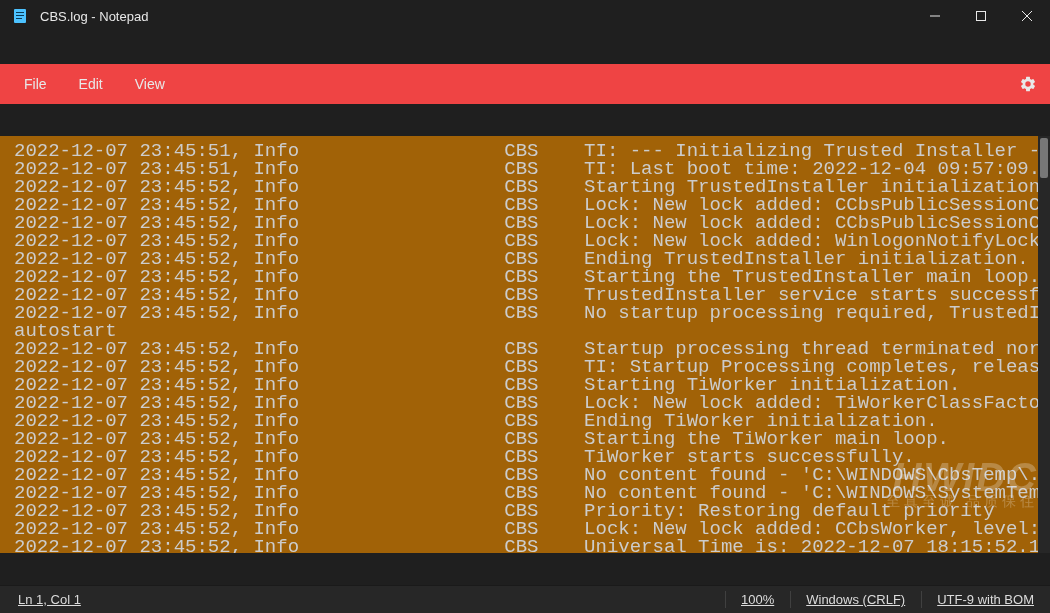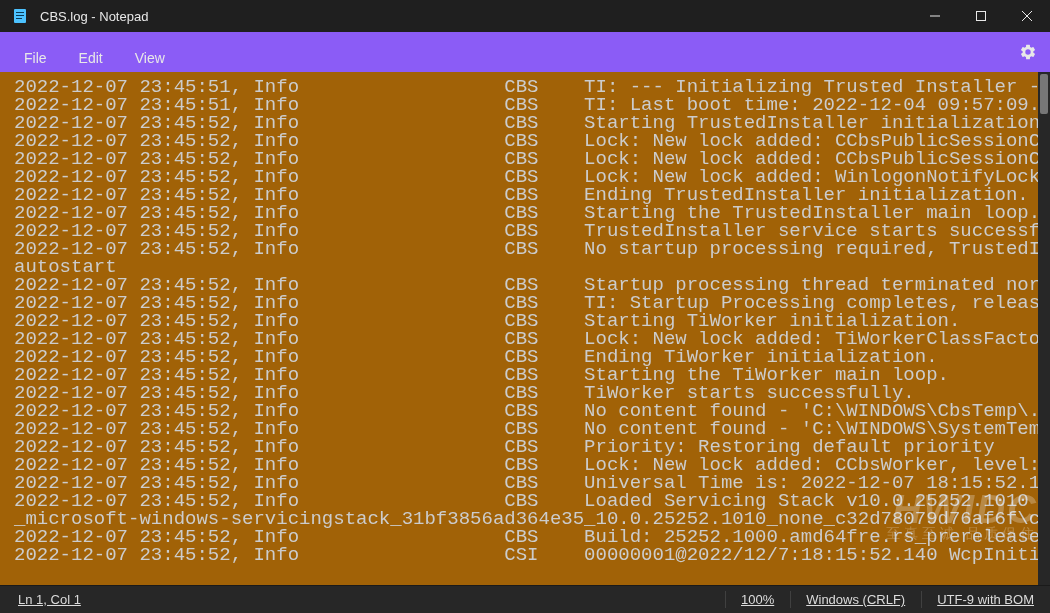--- a/index.html
+++ b/index.html
@@ -1,23 +1,23 @@
 <!DOCTYPE html>
 <html><head>
   <meta charset="utf-8">
   <style>
     * { margin: 0; padding: 0; box-sizing: border-box; }
     html, body { width: 1050px; height: 613px; overflow: hidden; background: #1a1a1a; font-family: "Segoe UI", Arial, sans-serif; }
-    .window { width: 100%; height: 100%; display: flex; flex-direction: column; background: #1f1f1f; }
+    .window { width: 100%; height: 100%; display: flex; flex-direction: column; background: #1f1f1f; gap: 32px; }
     .titlebar { height: 32px; display: flex; align-items: center; background: #1f1f1f; color: #e8e8e8; }
     .titlebar-icon { width: 16px; height: 16px; margin-left: 12px; display: flex; align-items: center; justify-content: center; }
     .titlebar-title { margin-left: 12px; font-size: 13px; }
     .titlebar-spacer { flex: 1; }
     .titlebar-btn { width: 46px; height: 32px; display: flex; align-items: center; justify-content: center; color: #e8e8e8; }
-    .menubar { height: 40px; display: flex; align-items: flex-end; background: #8b5cf6; color: #e8e8e8; }
+    .menubar { height: 40px; display: flex; align-items: center; background: #ef4444; color: #e8e8e8; }
     .menu-item { padding: 6px 14px; font-size: 14px; cursor: default; margin-left: 4px; }
     .menu-item:first-child { margin-left: 10px; }
     .menu-spacer { flex: 1; }
     .gear-btn { width: 44px; height: 40px; display: flex; align-items: center; justify-content: center; color: #e8e8e8; }
     .content-wrap { flex: 1; display: flex; position: relative; overflow: hidden; }
     .content { flex: 1; background: #a16207; color: #cccccc; font-family: Consolas, "Courier New", monospace; font-size: 19px; line-height: 18px; padding: 6px 0 0 14px; white-space: pre; overflow: hidden; position: relative; }
     .scrollbar { width: 12px; background: #272727; display: flex; flex-direction: column; }
     .scroll-thumb { background: #777; border-radius: 2px; width: 8px; margin-left: 2px; height: 40px; margin-top: 2px; }
     .statusbar { height: 28px; display: flex; align-items: center; background: #272727; color: #dcdcdc; font-size: 13px; border-top: 1px solid #1a1a1a; text-decoration: underline; }
     .status-left { padding-left: 18px; }

